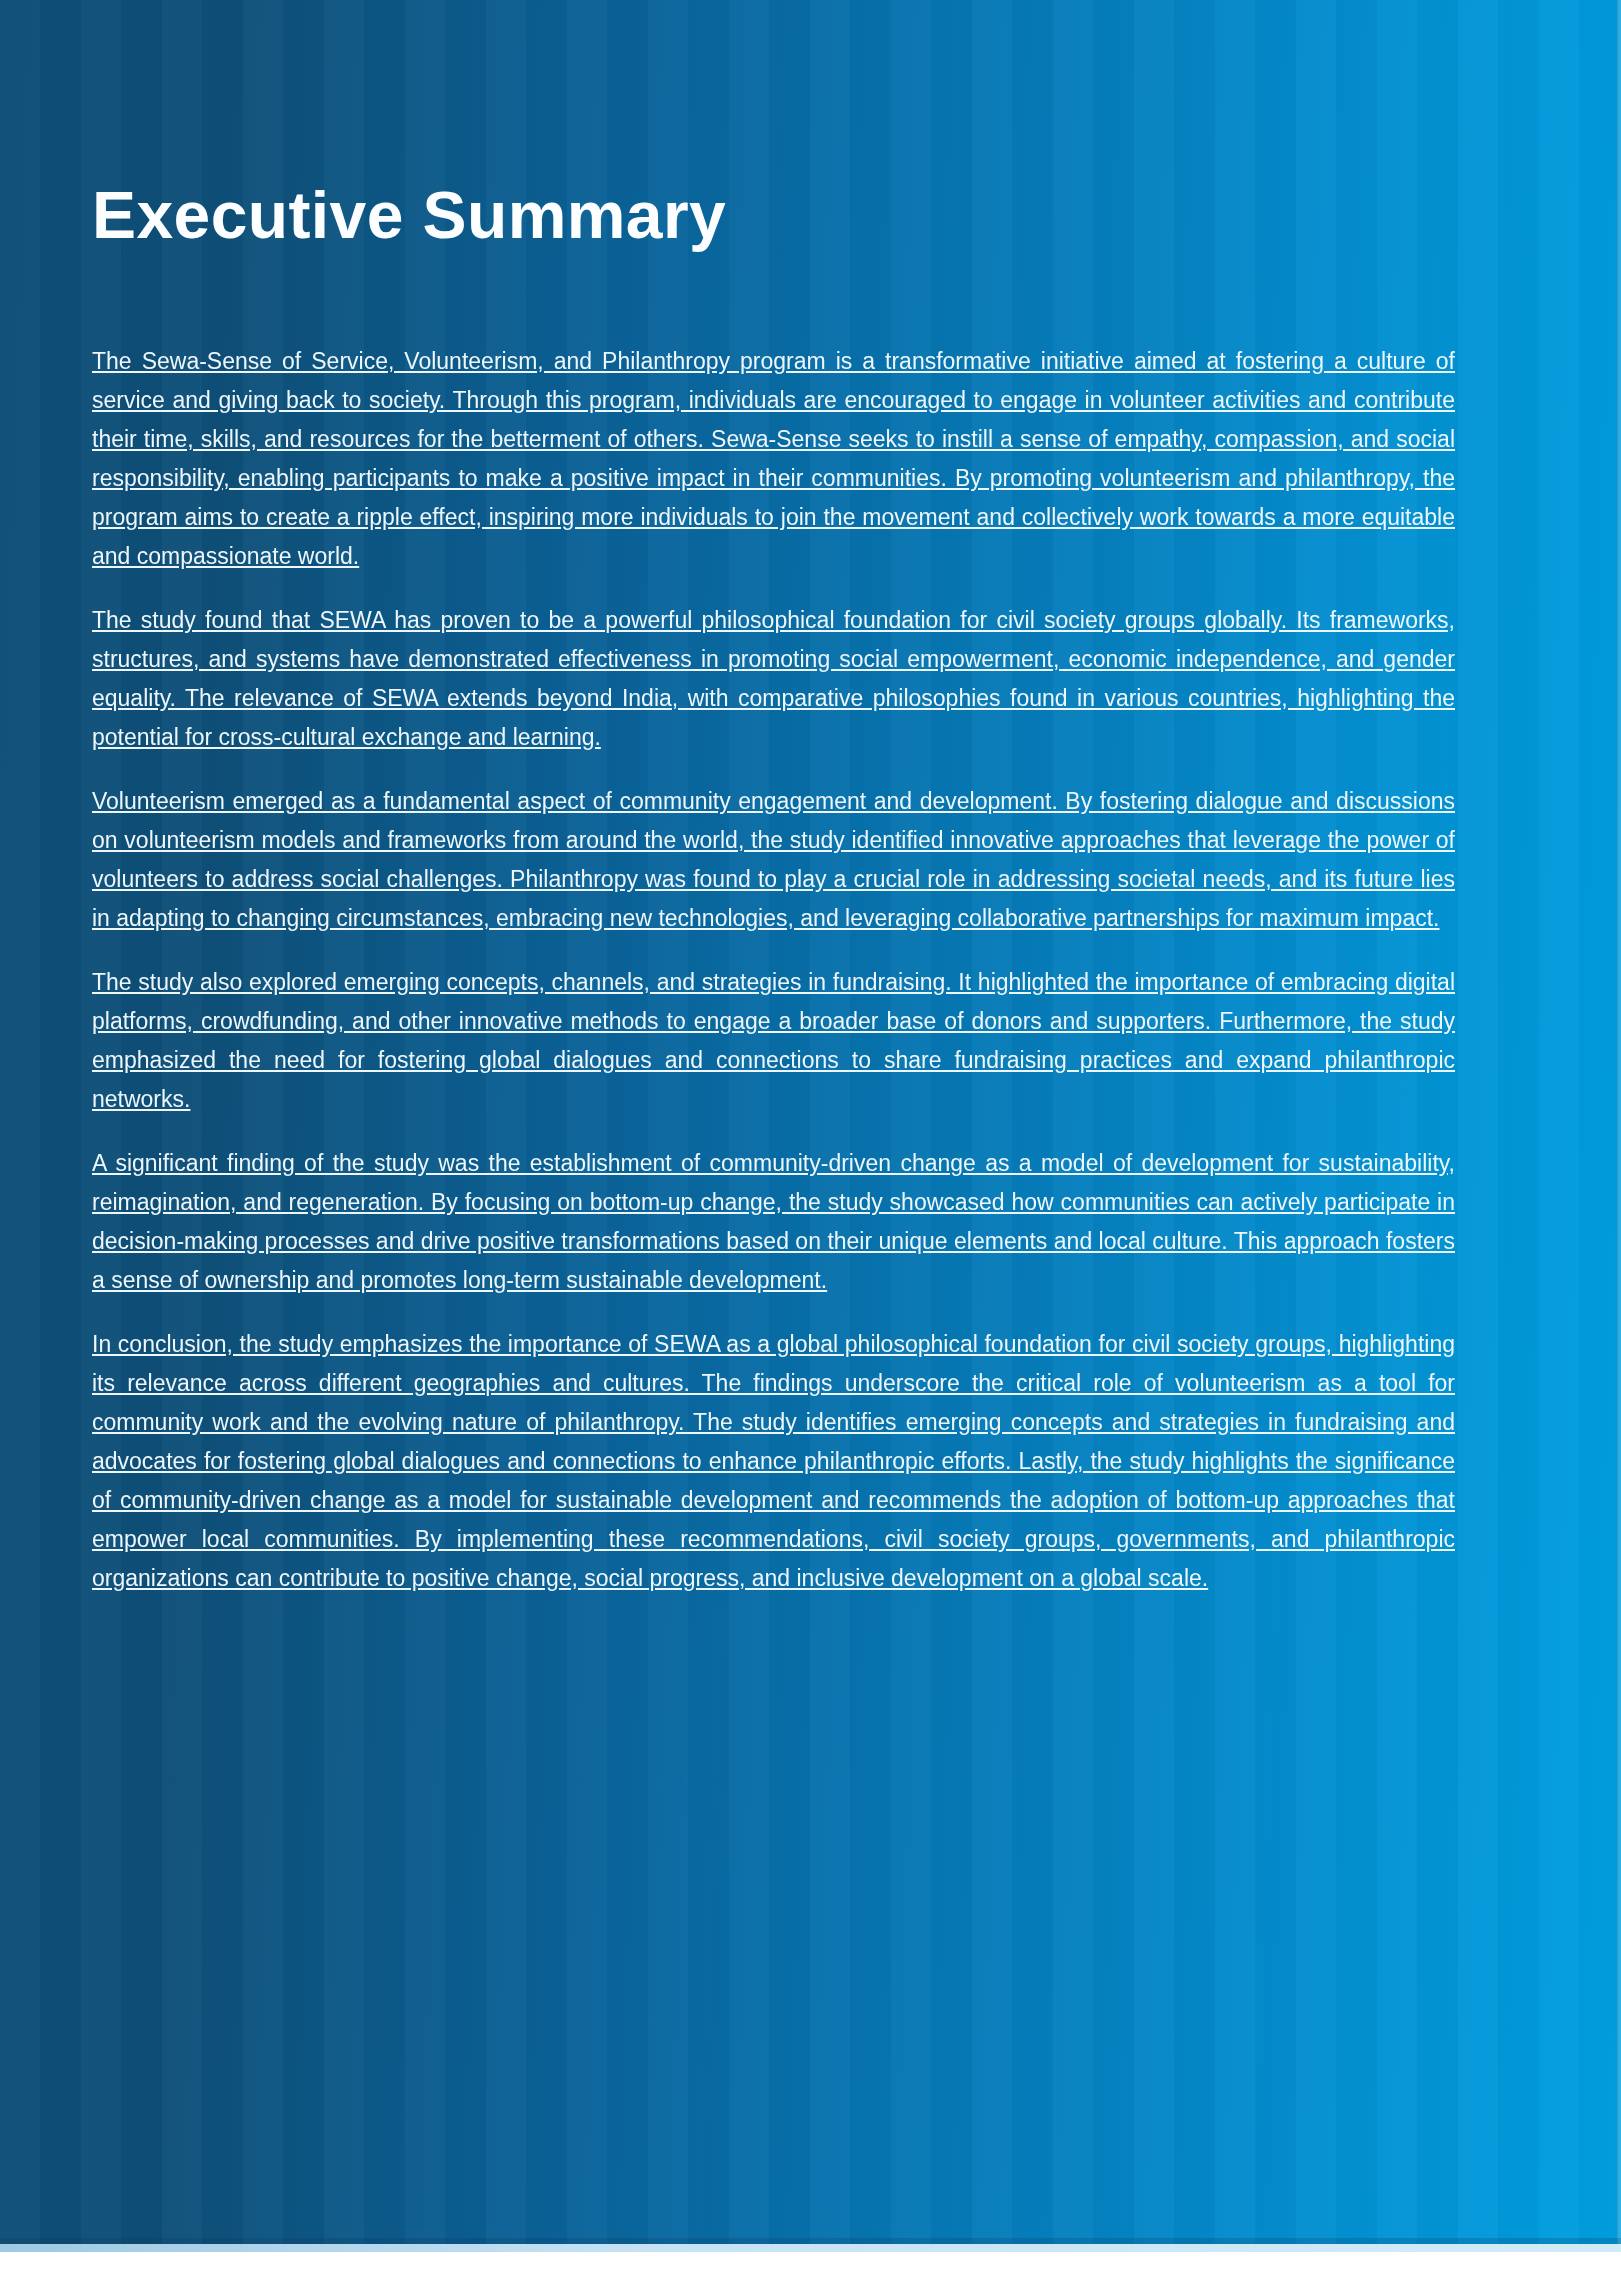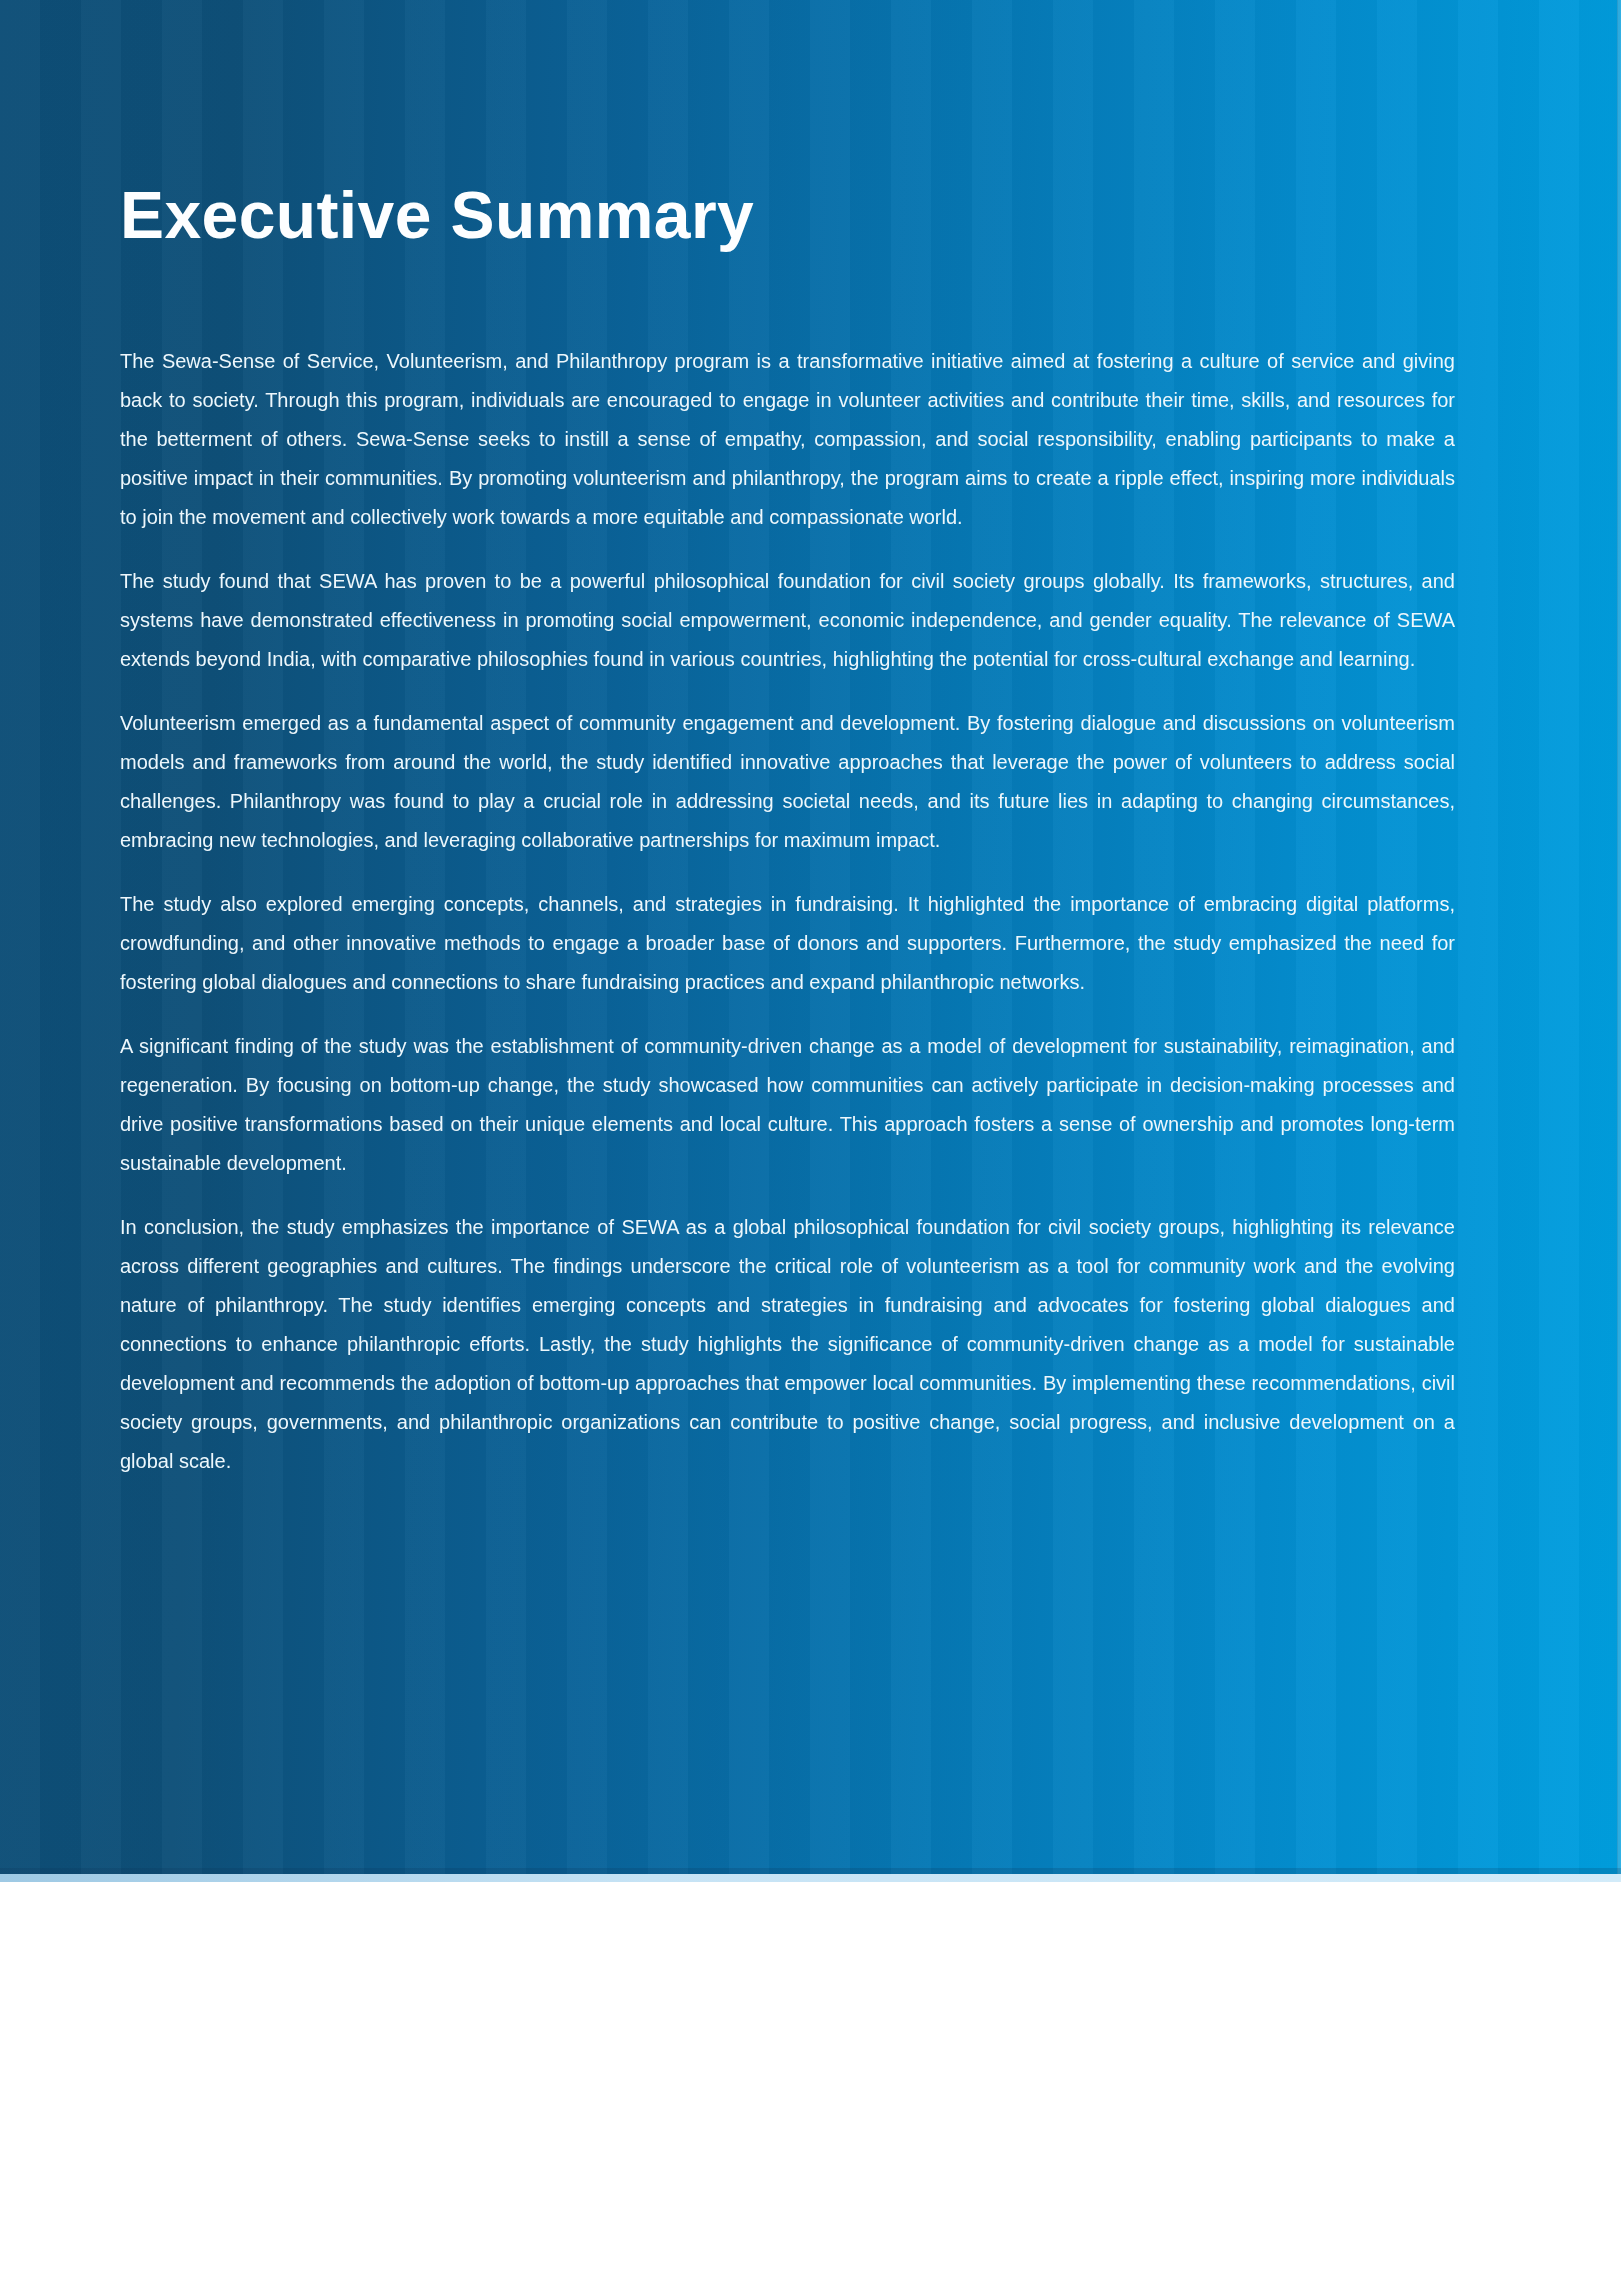--- a/index.html
+++ b/index.html
@@ -8,23 +8,23 @@
   }
   body {
     width: 1622px;
     height: 2293px;
     font-family: "Liberation Sans", "DejaVu Sans", sans-serif;
     overflow: hidden;
   }
   .page {
     position: relative;
     width: 1622px;
-    height: 1882px;
+    height: 2252px;
     box-sizing: border-box;
-    padding: 179px 167px 0 120px;
+    padding: 179px 167px 0 92px;
     
     background-image:
       repeating-linear-gradient(90deg,
         rgba(255,255,255,0.025) 0px, rgba(255,255,255,0.025) 40px,
         rgba(0,0,0,0.022) 40px, rgba(0,0,0,0.022) 81px),
       linear-gradient(92deg,
         #0d4e77 0%,
         #0e5079 14%,
         #0a639a 38%,
         #0678b4 58%,
@@ -36,24 +36,25 @@
     padding: 0;
     font-size: 66px;
     line-height: 1.1;
     font-weight: bold;
     color: #fdfeff;
     letter-spacing: 0.4px;
   }
   .summary-body p {
     margin: 0 0 25px 0;
     padding: 0;
-    font-size: 20px;
+    font-size: 23px;
     line-height: 39px;
     text-align: justify;
     color: #edf7fc;
+    text-decoration: underline;
   }
   .right-edge {
     position: absolute;
     top: 0;
     right: 0;
     bottom: 8px;
     width: 4.5px;
     background: rgba(255,255,255,0.18);
     border-left: 1.8px solid rgba(0,30,60,0.10);
   }

